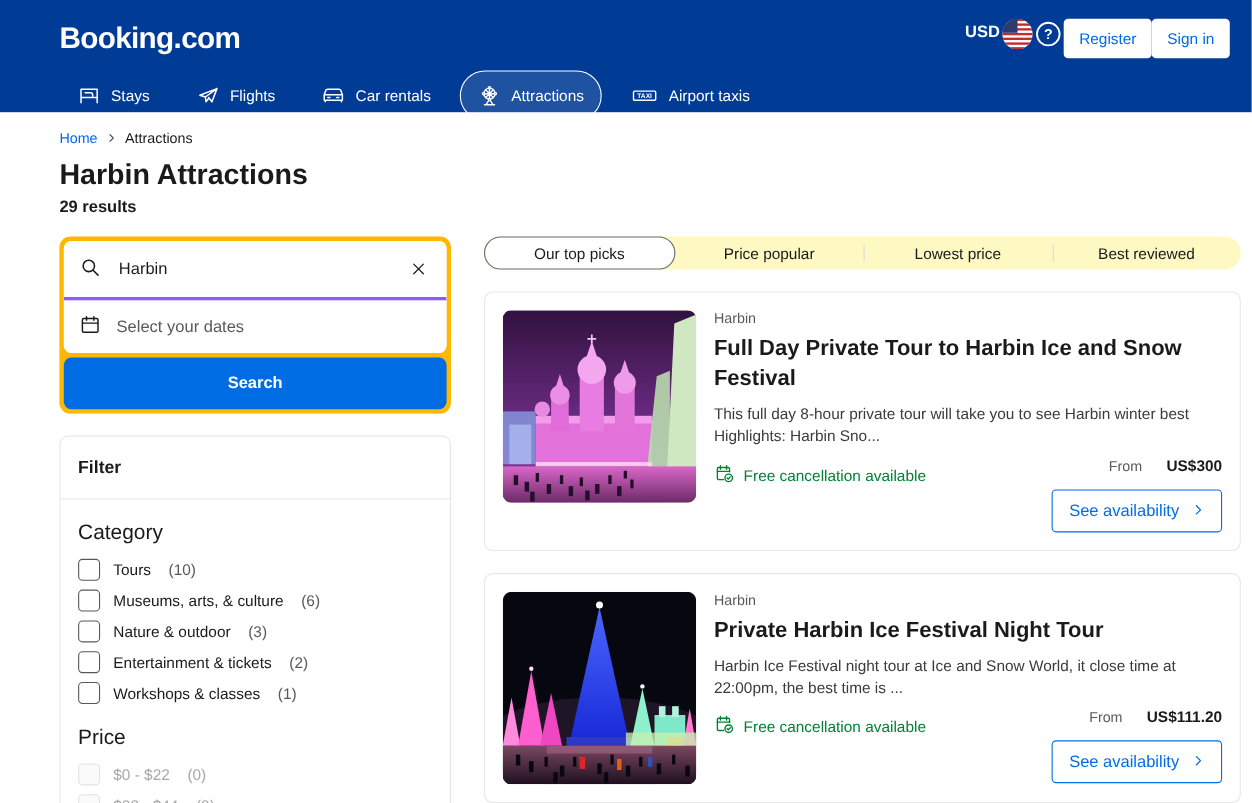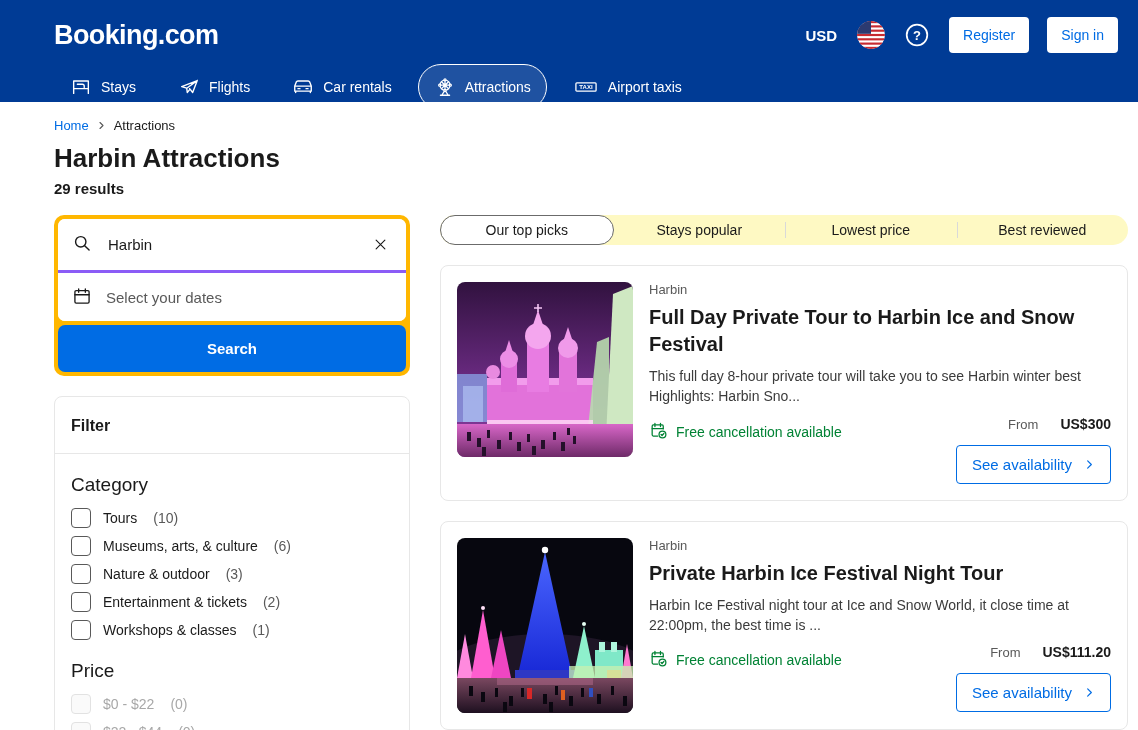--- a/index.html
+++ b/index.html
@@ -6,21 +6,21 @@
   html,body { margin:0; padding:0; }
   body {
     width:1138px; height:730px; overflow:hidden;
     font-family:"Liberation Sans", sans-serif;
     background:#ffffff; color:#1a1a1a;
   }
   
   .header { background:#003b95; height:102px; padding:10px 20px 0 54px; }
   .header-top { display:flex; align-items:center; justify-content:space-between; height:50px; }
   .logo { color:#fff; font-size:27px; font-weight:bold; letter-spacing:-0.6px; cursor:pointer; }
-  .header-right { display:flex; align-items:center; gap:18px; }
+  .header-right { display:flex; align-items:flex-start; }
   .currency { color:#fff; font-size:15px; font-weight:bold; cursor:pointer; padding:4px 2px; }
   .flag-btn { width:28px; height:28px; border-radius:50%; overflow:hidden; cursor:pointer; display:block; }
   .help-btn { width:28px; height:28px; cursor:pointer; display:flex; align-items:center; justify-content:center; }
   .btn-white { background:#fff; color:#006ce4; border:none; border-radius:4px; padding:10px 14px; font-size:14px; font-weight:500; cursor:pointer; font-family:inherit; }
   .nav-row { display:flex; align-items:center; gap:10px; margin-top:4px; }
   .nav-item { display:flex; align-items:center; gap:9px; color:#fff; font-size:14px; padding:11px 15px; border-radius:99px; border:1px solid transparent; cursor:pointer; white-space:nowrap; }
   .nav-item.active { border-color:#ffffff; background:rgba(255,255,255,0.12); }
   .nav-item svg { display:block; }
 
   
@@ -261,21 +261,21 @@
         <span class="checkbox"></span>
         <span class="check-label">$22 - $44</span>
         <span class="check-count">(0)</span>
       </div>
     </div>
   </div>
 
   <div class="right-col">
     <div class="sort-tabs">
       <div class="sort-tab selected">Our top picks</div>
-      <div class="sort-tab">Stays popular</div>
+      <div class="sort-tab">Price popular</div>
       <div class="sort-tab divided">Lowest price</div>
       <div class="sort-tab divided">Best reviewed</div>
     </div>
 
     <div class="result-card">
       <div class="card-img">
         <svg width="176" height="175" viewBox="0 0 176 175">
           <defs>
             <linearGradient id="sky1" x1="0" y1="0" x2="0" y2="1">
               <stop offset="0" stop-color="#31123f"></stop>

